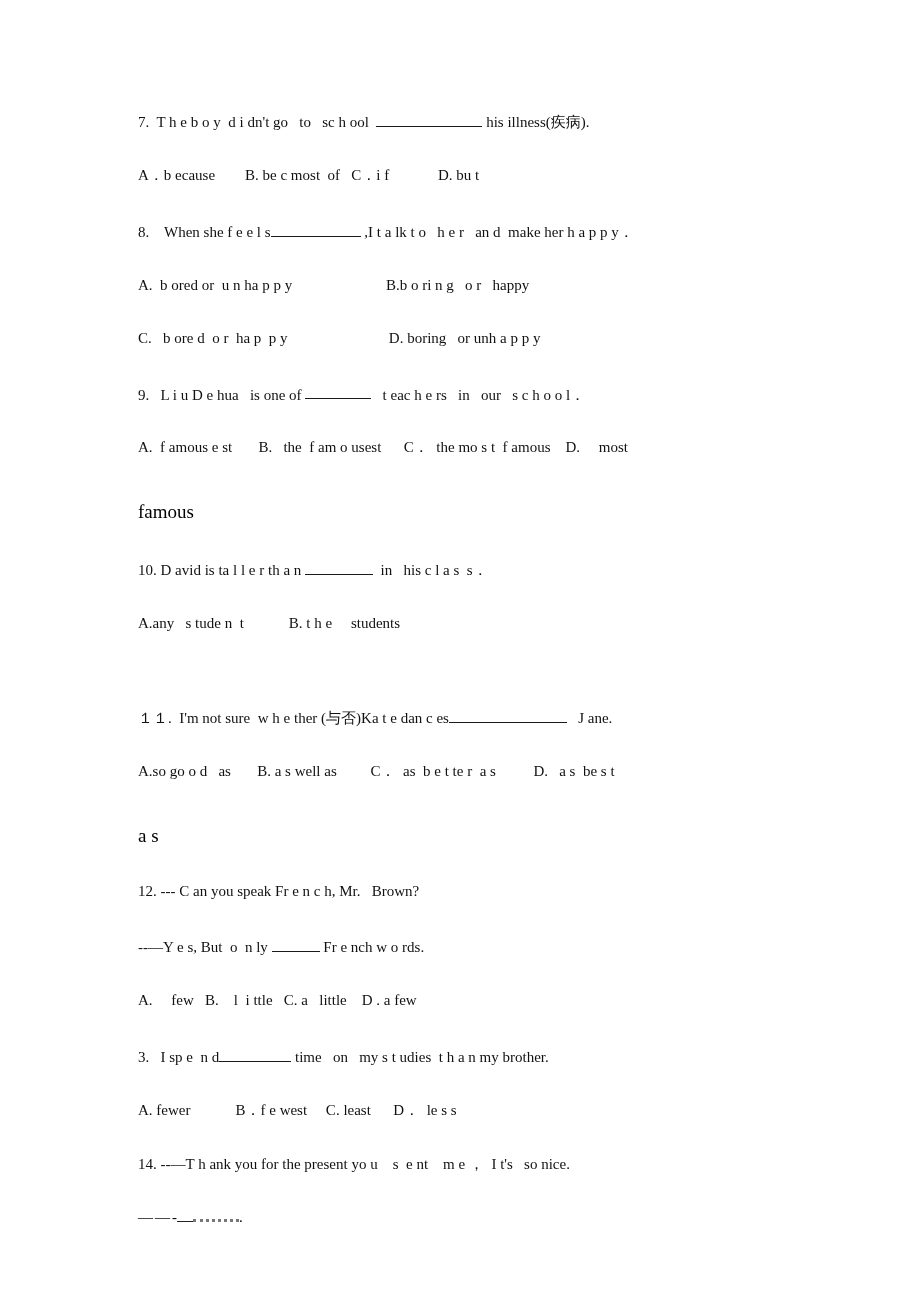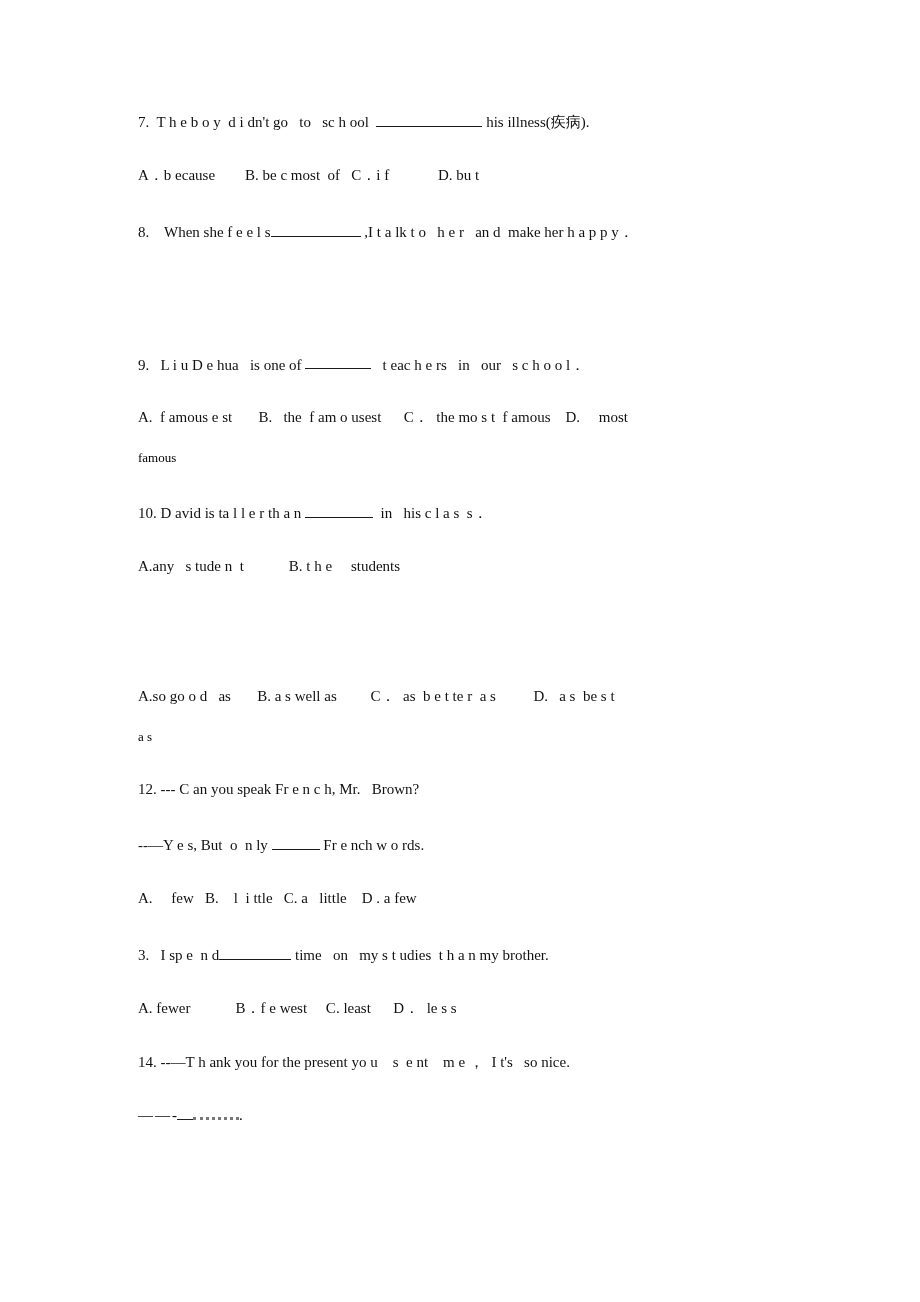--- a/index.html
+++ b/index.html
@@ -52,23 +52,24 @@
   }
 
   
   .gap-stem   { height: 38px; }
   .gap-opt    { height: 38px; }
   .gap-q      { height: 39px; }
   .gap-wrap   { height: 26px; }
 
   
   .wrap-line {
-    font-size: 13px;
+    font-size: 19px;
     line-height: 1;
     white-space: pre-wrap;
+    margin-top: 21px;
   }
 
   
   .blank {
     display: inline-block;
     border-bottom: 1.3px solid #1a1a1a;
     vertical-align: baseline;
     height: 0.82em;
   }
   .blank.b-hi  { height: 0.92em; }
@@ -105,21 +106,23 @@
     <div class="line stem"><span>7.  T h e b o y  d i dn't go   to   sc h ool  </span><span class="blank b-hi" style="width:46px"></span><span class="blank b-lo" style="width:20px"></span><span class="blank b-hi" style="width:40px"></span><span> his illness(疾病).</span></div>
     <div class="gap-stem"></div>
     <div class="line">A．b ecause        B. be c most  of   C．i f             D. bu t</div>
   </div>
 
   <div class="gap-q"></div>
 
   <div class="q-block">
     <div class="line stem"><span>8.    When she f e e l s</span><span class="blank b-hi" style="width:40px"></span><span class="blank b-lo" style="width:50px"></span><span> ,I t a lk t o   h e r   an d  make her h a p p y．</span></div>
     <div class="gap-stem"></div>
+    <div class="line">A.  b ored or  u n ha p p y                         B.b o ri n g   o r   happy</div>
     <div class="gap-opt"></div>
+    <div class="line">C.   b ore d  o r  ha p  p y                           D. boring   or unh a p p y</div>
   </div>
 
   <div class="gap-q"></div>
 
   <div class="q-block">
     <div class="line stem"><span>9.   L i u D e hua   is one of </span><span class="blank b-lo" style="width:22px"></span><span class="blank b-hi" style="width:44px"></span><span>   t eac h e rs   in   our   s c h o o l．</span></div>
     <div class="gap-stem"></div>
     <div class="line">A.  f amous e st       B.   the  f am o usest      C．  the mo s t  f amous    D.     most</div>
     <div class="gap-wrap"></div>
     <div class="wrap-line">famous</div>
@@ -130,20 +133,21 @@
   <div class="q-block">
     <div class="line stem"><span>10. D avid is ta l l e r th a n </span><span class="blank thin b-lo" style="width:52px"></span><span class="blank b-hi" style="width:16px"></span><span>  in   his c l a s  s．</span></div>
     <div class="gap-stem"></div>
     <div class="line">A.any   s tude n  t            B. t h e     students</div>
     <div class="gap-opt"></div>
   </div>
 
   <div class="gap-q"></div>
 
   <div class="q-block">
+    <div class="line stem"><span>１１.  I'm not sure  w h e ther (与否)Ka t e dan c es</span><span class="blank b-lo" style="width:22px"></span><span class="blank b-hi" style="width:46px"></span><span class="blank b-lo" style="width:36px"></span><span class="blank b-hi" style="width:14px"></span><span>   J ane.</span></div>
     <div class="gap-stem"></div>
     <div class="line">A.so go o d   as       B. a s well as         C．  as  b e t te r  a s          D.   a s  be s t</div>
     <div class="gap-wrap"></div>
     <div class="wrap-line">a s</div>
   </div>
 
   <div class="gap-q"></div>
 
   <div class="q-block">
     <div class="line stem">12. --- C an you speak Fr e n c h, Mr.   Brown?</div>

